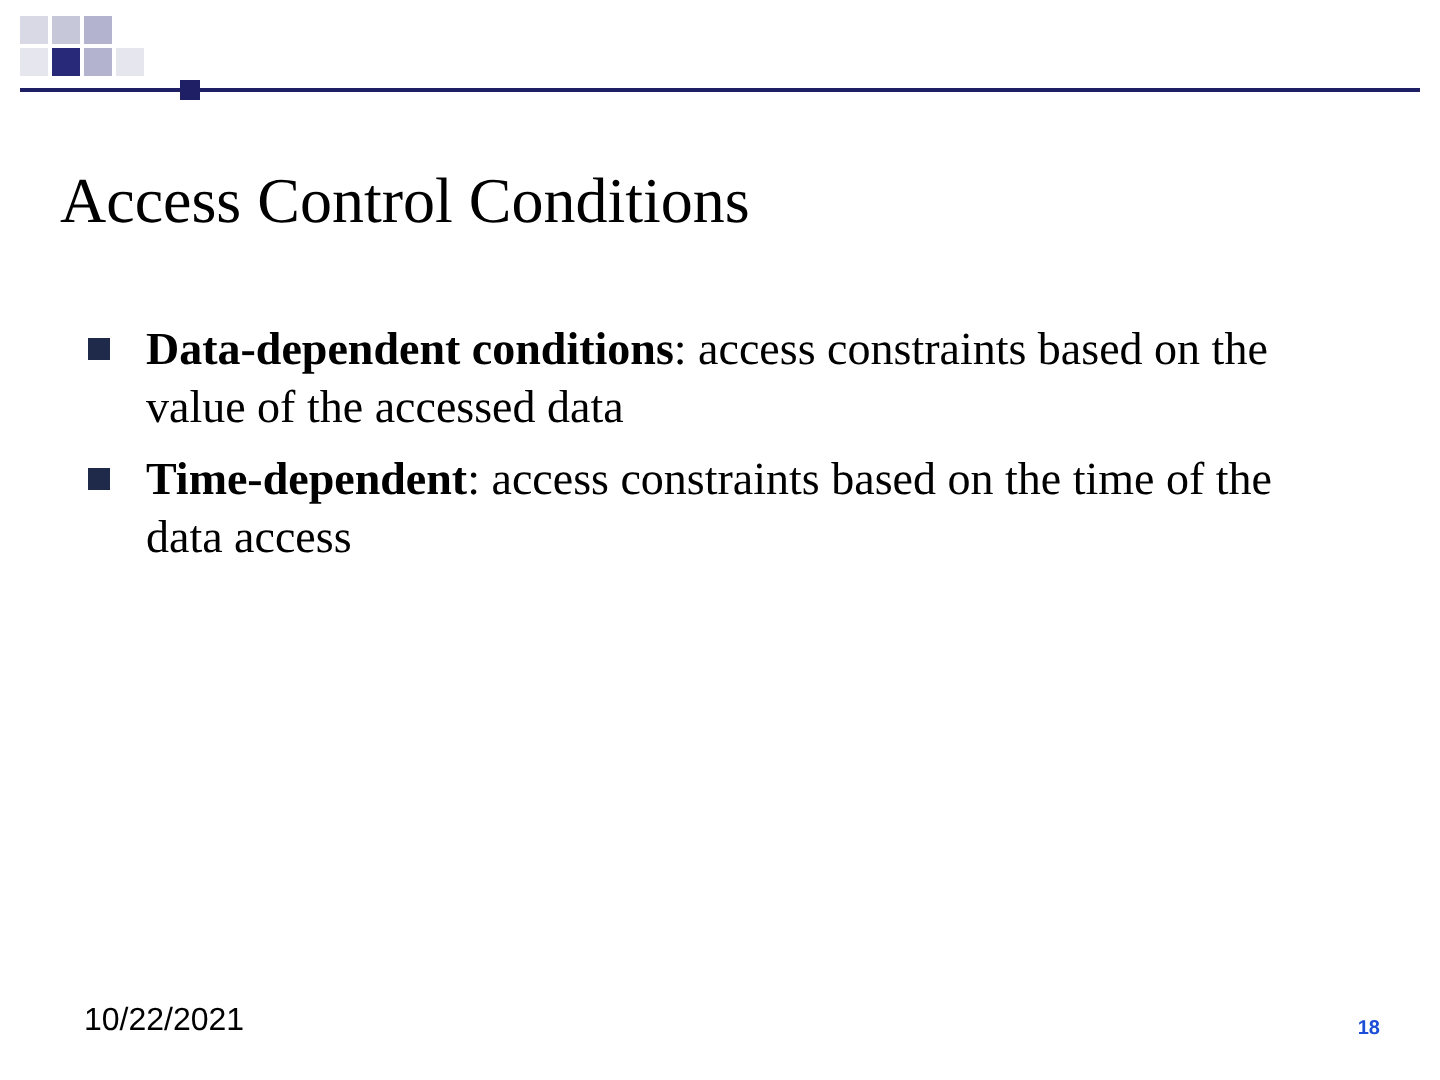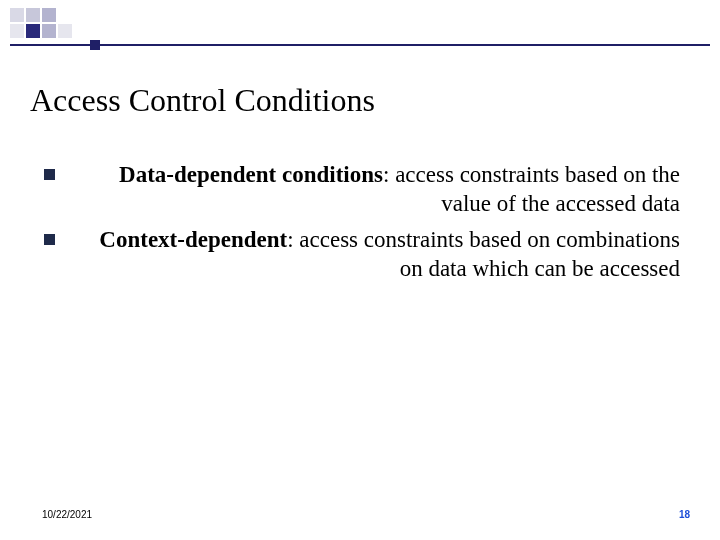--- a/index.html
+++ b/index.html
@@ -53,21 +53,20 @@
   .content {
     position: absolute;
     top: 160px;
     left: 40px;
     width: 640px;
   }
   .item {
     display: flex;
     align-items: flex-start;
     margin-bottom: 6px;
-    text-align: right;
   }
   .bullet {
     flex: 0 0 auto;
     width: 11px;
     height: 11px;
     background: #1f2a4a;
     margin-top: 9px;
     margin-right: 18px;
     margin-left: 4px;
   }
@@ -75,21 +74,21 @@
     flex: 1 1 auto;
     font-size: 23px;
     line-height: 1.28;
   }
   .text .lead { font-weight: bold; }
   .footer-date {
     position: absolute;
     left: 42px;
     bottom: 20px;
     font-family: Arial, Helvetica, sans-serif;
-    font-size: 10px;
+    font-size: 16px;
     color: #000;
   }
   .footer-page {
     position: absolute;
     right: 30px;
     bottom: 20px;
     font-family: Arial, Helvetica, sans-serif;
     font-size: 10px;
     font-weight: bold;
     color: #1d4ed8;
@@ -111,18 +110,18 @@
 
 <h1 class="title">Access Control Conditions</h1>
 
 <div class="content">
   <div class="item">
     <div class="bullet"></div>
     <div class="text"><span class="lead">Data-dependent conditions</span><span>: access constraints based on the value of the accessed data</span></div>
   </div>
   <div class="item">
     <div class="bullet"></div>
-    <div class="text"><span class="lead">Context-dependent</span><span>: access constraints based on combinations on data which can be accessed</span></div>
+    <div class="text"><span class="lead">Time-dependent</span><span>: access constraints based on the time of the data access</span></div>
   </div>
 </div>
 
 <div class="footer-date">10/22/2021</div>
 <div class="footer-page">18</div>
 
 </body></html>

